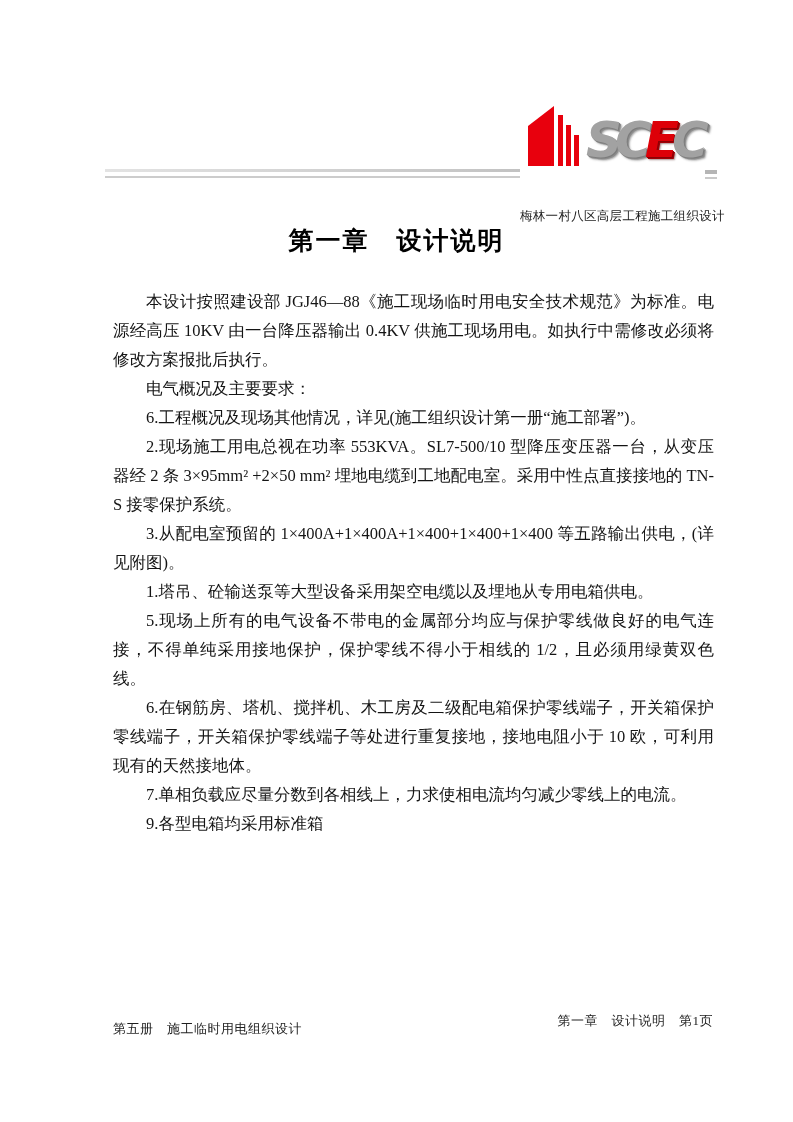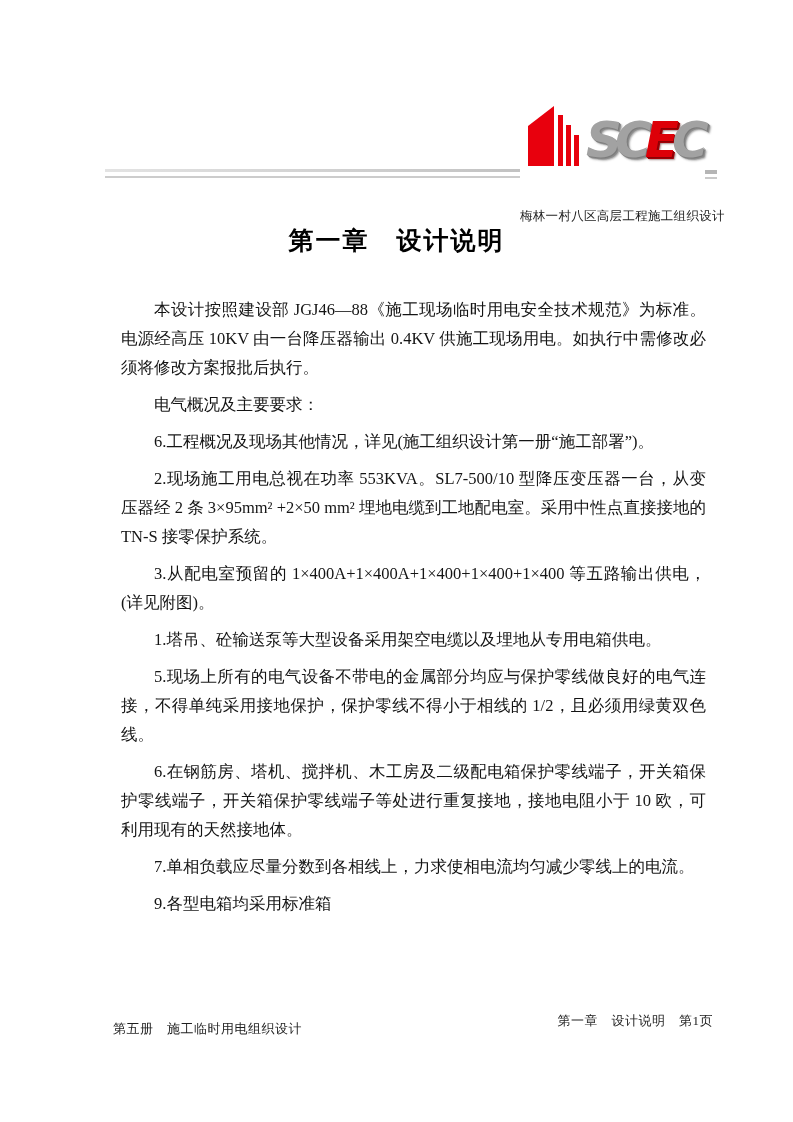--- a/index.html
+++ b/index.html
@@ -102,21 +102,21 @@
     position: absolute;
     left: 113px;
     top: 287px;
     width: 601px;
     font-size: 16.5px;
     line-height: 29px;
     color: #141414;
     text-align: justify;
   }
   .doc-body p {
-    margin: 8px;
+    margin: 0;
     text-indent: 2em;
   }
 
   
   .footer-left {
     position: absolute;
     left: 113px;
     top: 1020px;
     font-size: 13px;
     color: #1e1e1e;

